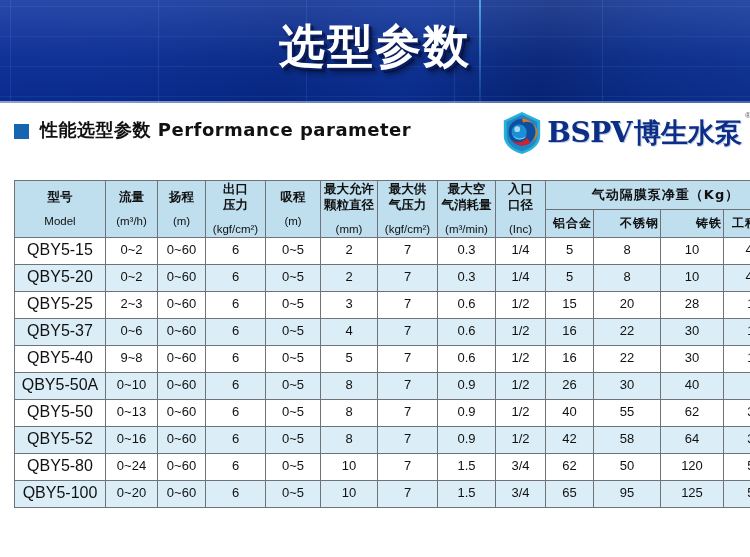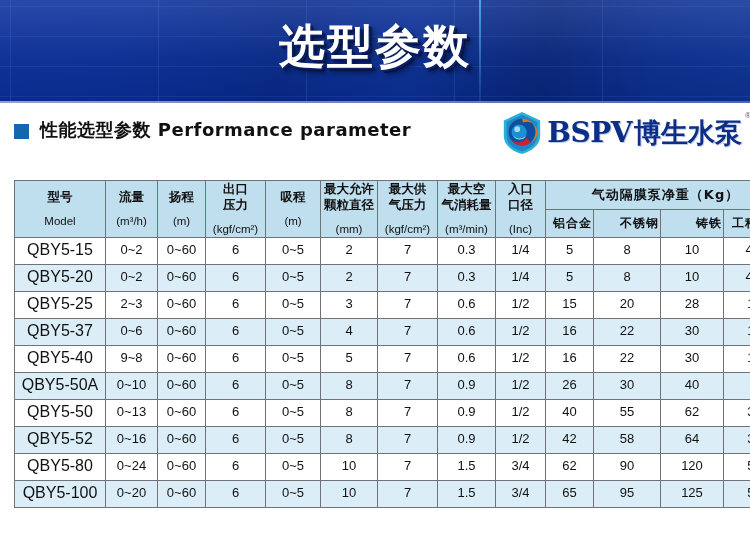--- a/index.html
+++ b/index.html
@@ -386,21 +386,21 @@
         <td class="model">QBY5-80</td>
         <td>0~24</td>
         <td>0~60</td>
         <td>6</td>
         <td>0~5</td>
         <td>10</td>
         <td>7</td>
         <td>1.5</td>
         <td>3/4</td>
         <td>62</td>
-        <td>90</td>
+        <td>50</td>
         <td>120</td>
         <td>55</td>
       </tr>
       <tr class="alt">
         <td class="model">QBY5-100</td>
         <td>0~20</td>
         <td>0~60</td>
         <td>6</td>
         <td>0~5</td>
         <td>10</td>

